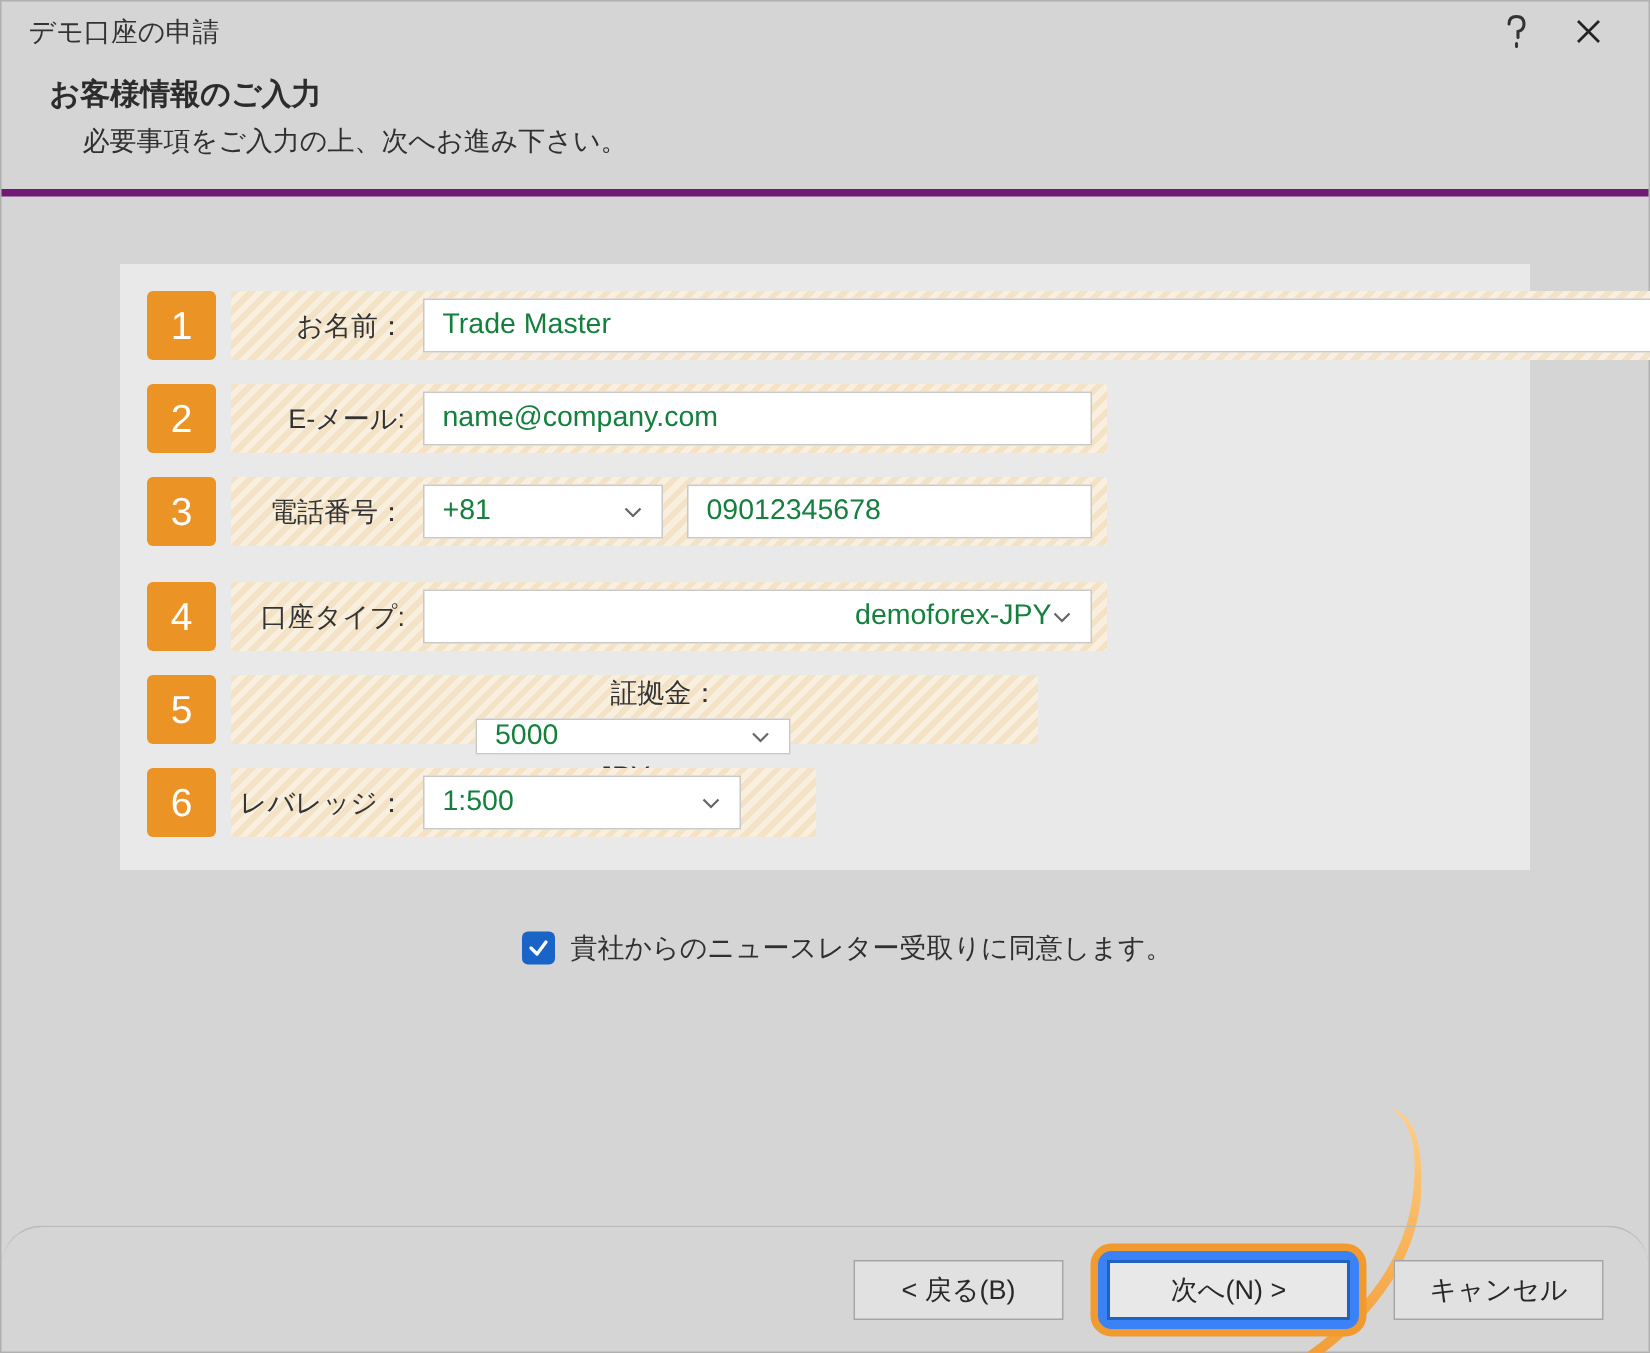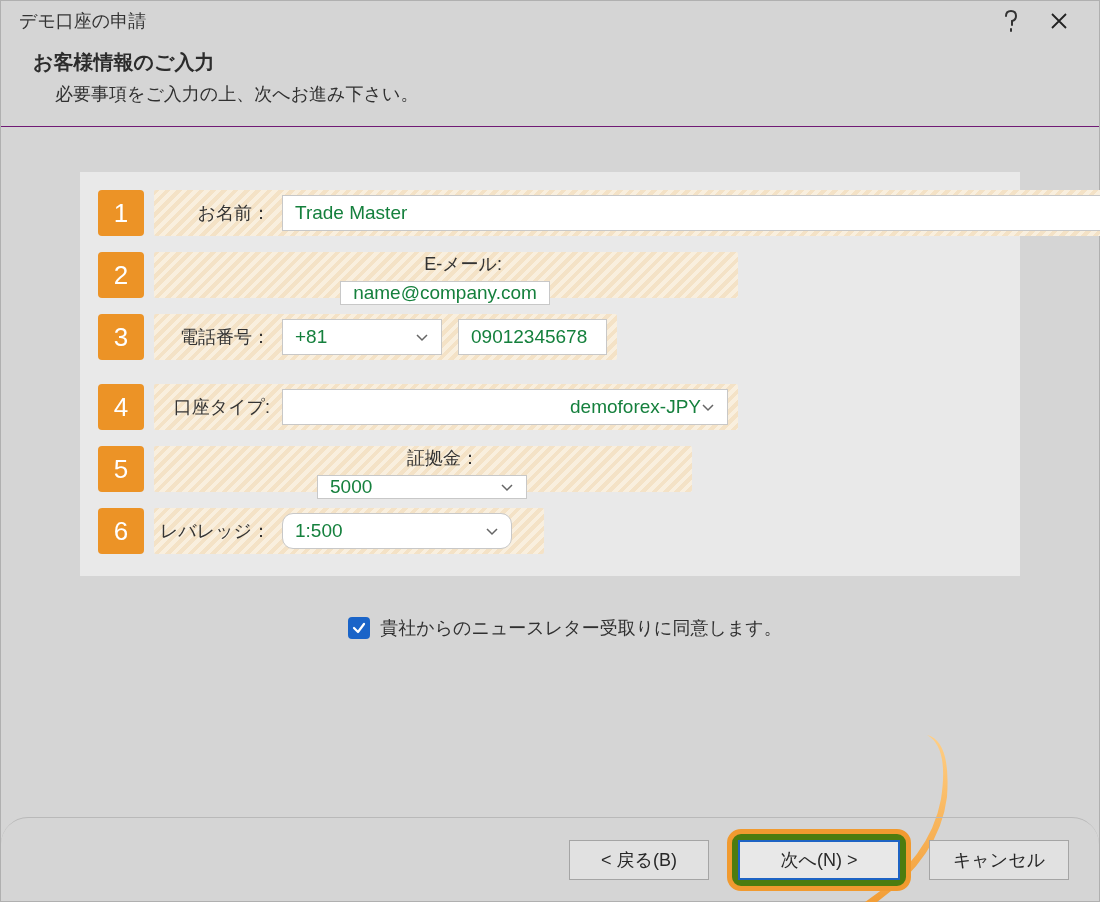--- a/index.html
+++ b/index.html
@@ -19,21 +19,21 @@
     }
     .titlebar-title { font-size:18px; color:#333; }
     .titlebar-spacer { flex:1; }
     .titlebar-btn {
       width:48px; height:40px;
       display:flex; align-items:center; justify-content:center;
       font-size:20px; color:#333;
     }
     .header-block {
       padding:8px 0 20px 32px;
-      border-bottom:1px solid #701a75;
+      border-bottom:5px solid #701a75;
     }
     .header-title { font-size:20px; font-weight:600; color:#2c2c2c; }
     .header-sub   { font-size:18px; color:#303030; padding-left:22px; margin-top:6px; }
     .body {
       flex:1; display:flex; flex-direction:column; align-items:center;
       padding-top:45px;
       position:relative;
     }
     .form-panel {
       width:940px;
@@ -62,43 +62,43 @@
       border-radius:2px;
       flex-shrink:0;
     }
     .label {
       width:120px;
       display:flex; align-items:center; justify-content:flex-end;
       font-size:18px; color:#333;
       padding-right:4px;
     }
     .r1 .stripe { width:1000px; }
-    .r2 .stripe { width:584px;flex-direction:column; }
-    .r3 .stripe { width:463px; }
+    .r2 .stripe { width:584px; }
+    .r3 .stripe { width:584px; }
     .r4 .stripe { width:584px; }
     .r5 .stripe { width:538px;flex-direction:column; }
     .r6 .stripe { width:390px; }
     .field {
       height:36px; margin:5px 10px 5px 8px;
       border:1px solid #c8c8c8; background:#fff;
       display:flex; align-items:center;
       font-size:19px; color:#15803d;
       padding:0 12px;
     }
     .r1 .f-name  { flex:1; }
     .r2 .f-email { flex:1; }
     .phone-cc {
       width:160px; margin-right:8px;
       justify-content:space-between;
     }
     .phone-num { flex:1; }
     .r4 .f-acct { flex:1; justify-content:flex-end; }
     .r5 .f-dep  { width:210px; justify-content:space-between; }
     .r5 .curr   { display:flex;align-items:center;font-size:19px;color:#333; padding-right:14px;}
-    .r6 .f-lev  { width:230px; justify-content:space-between;border-radius:11px; }
+    .r6 .f-lev  { width:212px; justify-content:space-between; }
     .chev {
       width:14px; height:14px; flex-shrink:0;
     }
     .consent {
       margin-top:40px;
       display:flex; align-items:center; gap:10px;
       font-size:18px; color:#303030;padding-left:30px;
     }
     .chk {
       width:22px; height:22px; border-radius:4px;
@@ -115,21 +115,21 @@
       border-radius:27px;
     }
     .btn {
       height:40px; min-width:140px;
       border:1px solid #a5a5a5; background:#e1e1e1;
       display:flex; align-items:center; justify-content:center;
       font-size:18px; color:#282828;
     }
     .next-wrap {
       padding:6px; border:5px solid #f19a2f; border-radius:14px;
-      background:#4d7c0f;
+      background:#3b82f6;
     }
     .btn.next { border:2px solid #1e63c4; background:#e8e8e8; min-width:162px; }
     .arrow {
       position:absolute;
       right:150px; top:600px;
       width:260px; height:230px;
       pointer-events:none;
       z-index:1;
     }
   </style>

